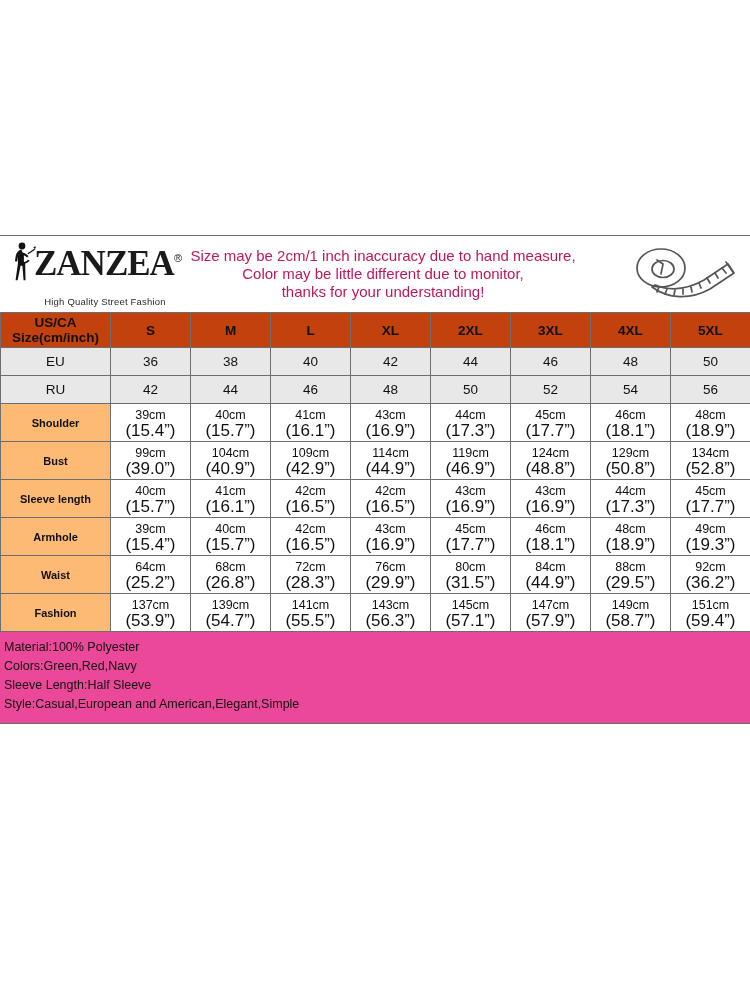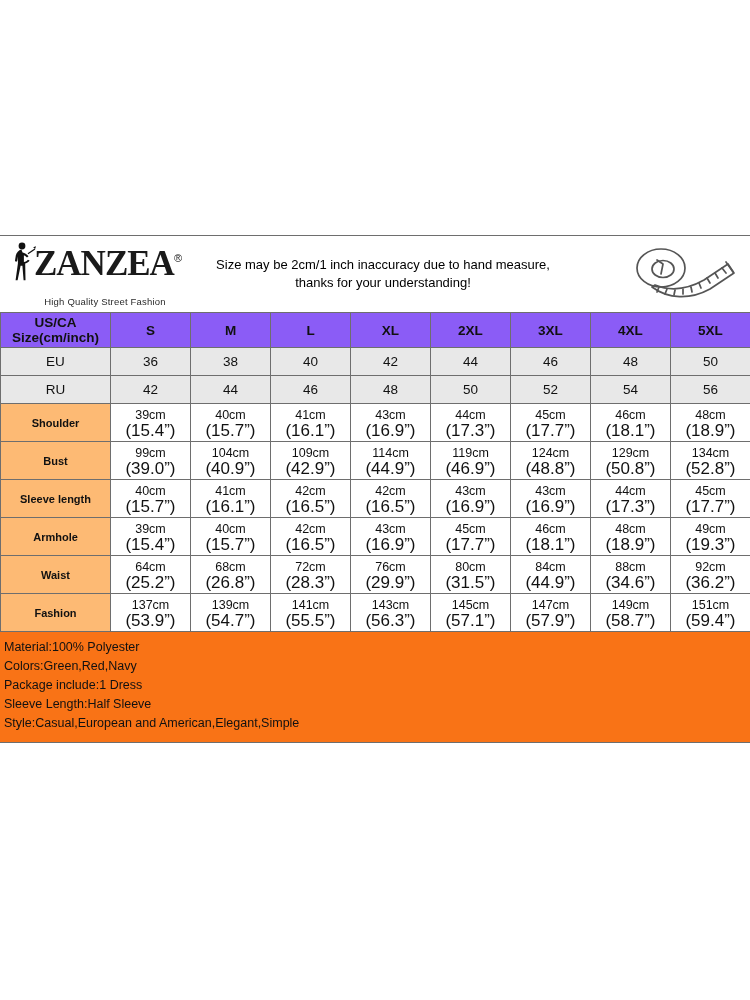--- a/index.html
+++ b/index.html
@@ -81,22 +81,22 @@
     margin-top: 1px;
     white-space: nowrap;
   }
 
   .notice-block {
     flex: 1 1 auto;
     text-align: center;
     padding-right: 36px;
   }
   .notice-line {
-    font-size: 13px;
-    color: #000000;
+    font-size: 15px;
+    color: #be185d;
     line-height: 18px;
     white-space: nowrap;
   }
 
   .tape-block {
     width: 120px;
     flex: 0 0 120px;
     display: flex;
     align-items: center;
     justify-content: center;
@@ -116,21 +116,21 @@
     color: #111111;
     padding: 0;
   }
   table.size-table td.col-label {
     width: 110px;
   }
   col.c-label { width: 110px; }
 
   
   tr.row-head td {
-    background: #8b5cf6;
+    background: #c2410c;
     font-weight: bold;
     font-size: 13.5px;
     height: 34px;
   }
   .head-label-l1, .head-label-l2 {
     display: block;
     line-height: 15px;
   }
 
   
@@ -158,21 +158,21 @@
   }
   .val-in {
     display: block;
     line-height: 16px;
     font-size: 17px;
   }
 
   
   .footer-block {
     padding: 6px 0 9px 4px;
-    background: #f97316;
+    background: #ec4899;
   }
   .footer-line {
     font-size: 12.5px;
     color: #111111;
     line-height: 19px;
     white-space: nowrap;
   }
 </style>
 </head>
 <body>
@@ -193,20 +193,21 @@
             </g>
           </svg>
         </span>
         <span class="logo-word"><span>ZANZEA</span><span class="logo-reg">®</span></span>
       </div>
       <div class="logo-tag">High Quality Street Fashion</div>
     </div>
 
     <div class="notice-block">
       <div class="notice-line">Size may be 2cm/1 inch inaccuracy due to hand measure,</div>
+      <div class="notice-line">Color may be little different due to monitor,</div>
       <div class="notice-line">thanks for your understanding!</div>
     </div>
 
     <div class="tape-block">
       <span>
         <svg width="112" height="60" viewBox="0 0 112 60" xmlns="http://www.w3.org/2000/svg">
           <g fill="none" stroke="#555555" stroke-width="1.7" stroke-linejoin="round" stroke-linecap="round">
             <ellipse cx="31" cy="26" rx="24" ry="19"></ellipse>
             <ellipse cx="33" cy="27" rx="11" ry="8.5"></ellipse>
             <path d="M25 43 C42 50 58 47 74 38 L98 22 L104 31 L80 47 C60 58 38 57 22 45 Z"></path>
@@ -437,21 +438,21 @@
           <td>
             <span class="val-cm">80cm</span>
             <span class="val-in">(31.5”)</span>
           </td>
           <td>
             <span class="val-cm">84cm</span>
             <span class="val-in">(44.9”)</span>
           </td>
           <td>
             <span class="val-cm">88cm</span>
-            <span class="val-in">(34.6”)</span>
+            <span class="val-in">(29.5”)</span>
           </td>
           <td>
             <span class="val-cm">92cm</span>
             <span class="val-in">(36.2”)</span>
           </td>
         </tr>
         <tr class="row-meas">
           <td class="col-label">Fashion</td>
           <td>
             <span class="val-cm">137cm</span>
@@ -485,18 +486,17 @@
             <span class="val-cm">151cm</span>
             <span class="val-in">(59.4”)</span>
           </td>
         </tr>
       </tbody>
   </table>
 
   <div class="footer-block">
     <div class="footer-line">Material:100% Polyester</div>
     <div class="footer-line">Colors:Green,Red,Navy</div>
-    <div class="footer-line">Package include:1 Dress</div>
     <div class="footer-line">Sleeve Length:Half Sleeve</div>
     <div class="footer-line">Style:Casual,European and American,Elegant,Simple</div>
   </div>
 
 </div>
 
 </body></html>

